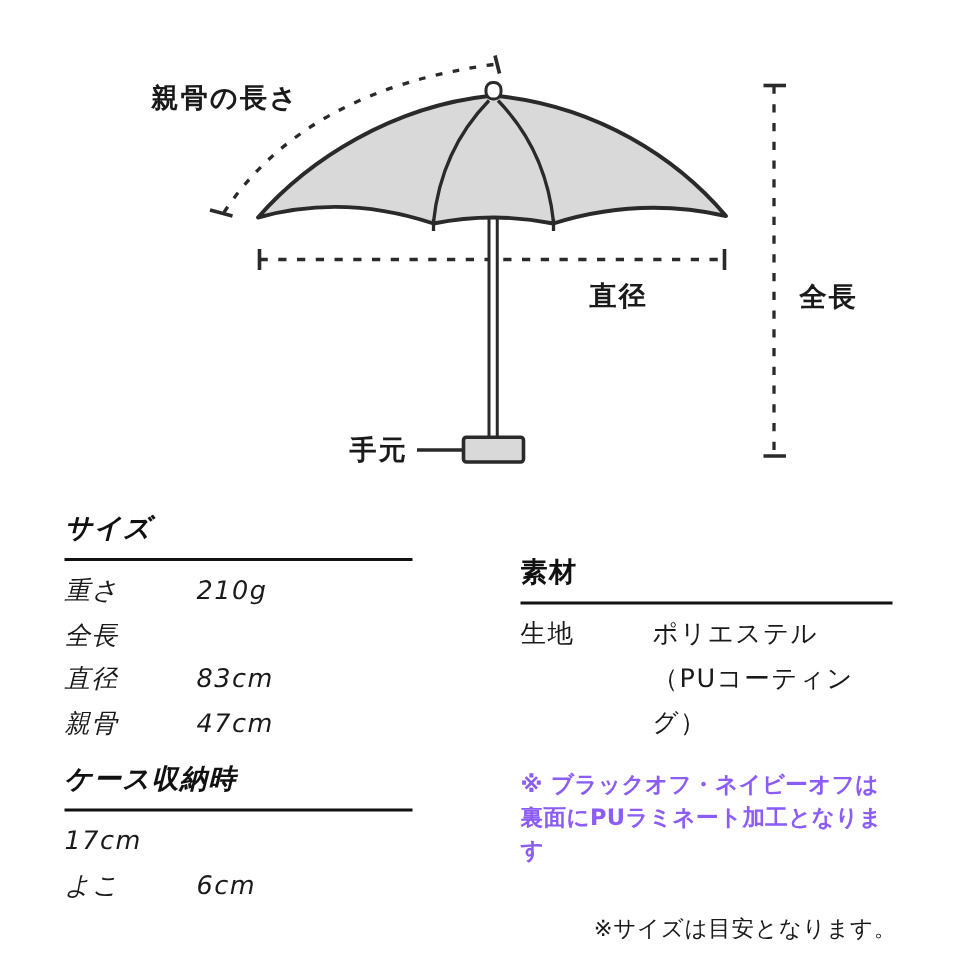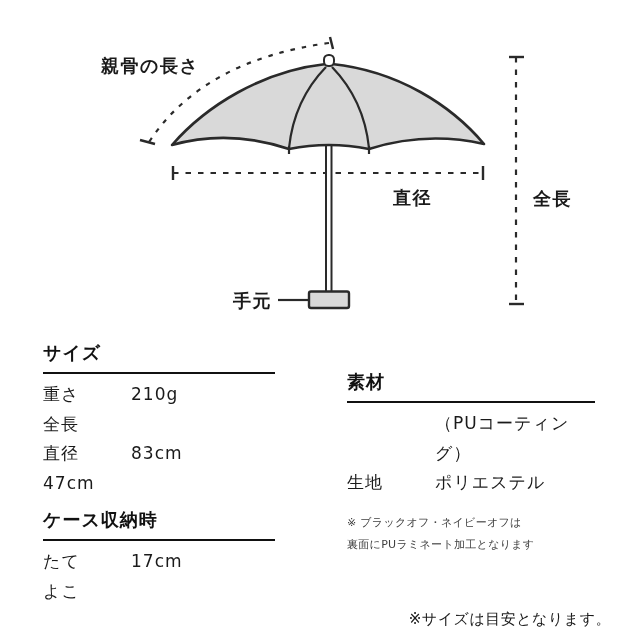--- a/index.html
+++ b/index.html
@@ -23,21 +23,21 @@
     position:absolute;
     font-size:18px; font-weight:700;
     letter-spacing:1.5px;
     color:#1a1a1a;
     white-space:nowrap;
     line-height:20px;
   }
 
   
   .col { position:absolute; top:343px; }
-  .col-left  { left:43px;  width:232px; }
+  .col-left  { left:43px;  width:232px;font-style:italic; }
   .col-right { left:347px; width:248px;margin-top:29px; }
 
   .sec-title {
     font-size:18px; font-weight:700;
     line-height:20px;
     letter-spacing:1px;
     color:#111;
   }
   .rule {
     border:none;
@@ -50,28 +50,29 @@
     font-size:17px;
     line-height:29.5px;
     letter-spacing:1px;
   }
   .spec-row .lbl { width:88px; flex:0 0 88px; }
   .spec-row .val { flex:1; }
   .sec-title.second { margin-top:12px; }
 
   .note {
     margin-top:14px;
-    font-size:11px;
+    font-size:15px;
     line-height:22px;
     letter-spacing:0.3px;
-    color:#404040;
+    color:#8b5cf6;
+    font-weight:bold;
   }
   .footer-note {
     position:absolute;
-    left:360px; top:610px;
+    left:347px; top:610px;
     width:251px;
     text-align:right;
     font-size:15px;
     letter-spacing:0.5px;
     color:#1a1a1a;
   }
 </style>
 </head>
 <body>
 
@@ -130,46 +131,47 @@
       <span class="val">210g</span>
     </div>
     <div class="spec-row">
       <span class="lbl">全長</span>
     </div>
     <div class="spec-row">
       <span class="lbl">直径</span>
       <span class="val">83cm</span>
     </div>
     <div class="spec-row">
+      <span class="lbl">親骨</span>
       <span class="val">47cm</span>
     </div>
 
     <h2 class="sec-title second">ケース収納時</h2>
     <hr class="rule">
 
     <div class="spec-row">
-      <span class="lbl">たて</span>
       <span class="val">17cm</span>
     </div>
     <div class="spec-row">
       <span class="lbl">よこ</span>
+      <span class="val">6cm</span>
     </div>
   </section>
 
   <section class="col col-right">
     <h2 class="sec-title">素材</h2>
     <hr class="rule">
 
     <div class="spec-row">
+      <span class="lbl">生地</span>
+      <span class="val">ポリエステル</span>
+    </div>
+    <div class="spec-row">
       <span class="lbl"></span>
       <span class="val">（PUコーティング）</span>
-    </div>
-    <div class="spec-row">
-      <span class="lbl">生地</span>
-      <span class="val">ポリエステル</span>
     </div>
 
     <p class="note"><span>※ ブラックオフ・ネイビーオフは</span><br><span>裏面にPUラミネート加工となります</span></p>
   </section>
 
   <div class="footer-note">※サイズは目安となります。</div>
 
 </div>
 
 </body></html>

